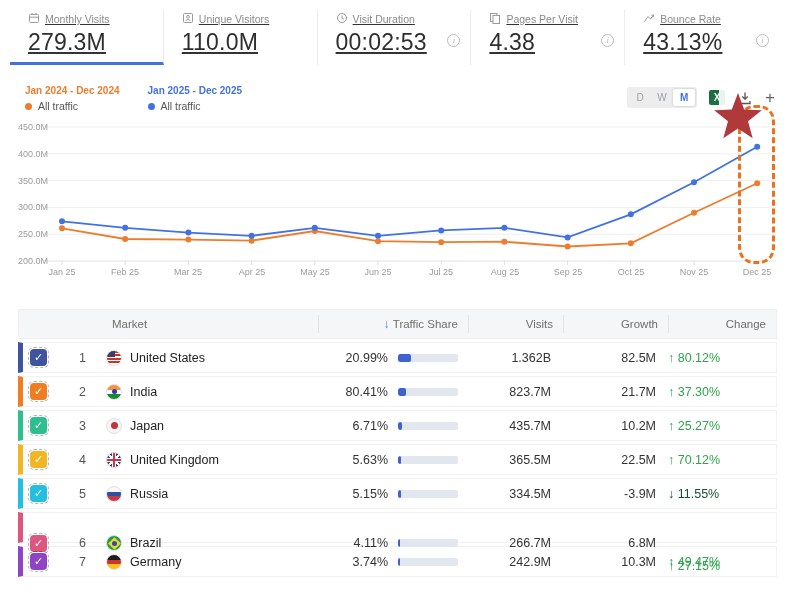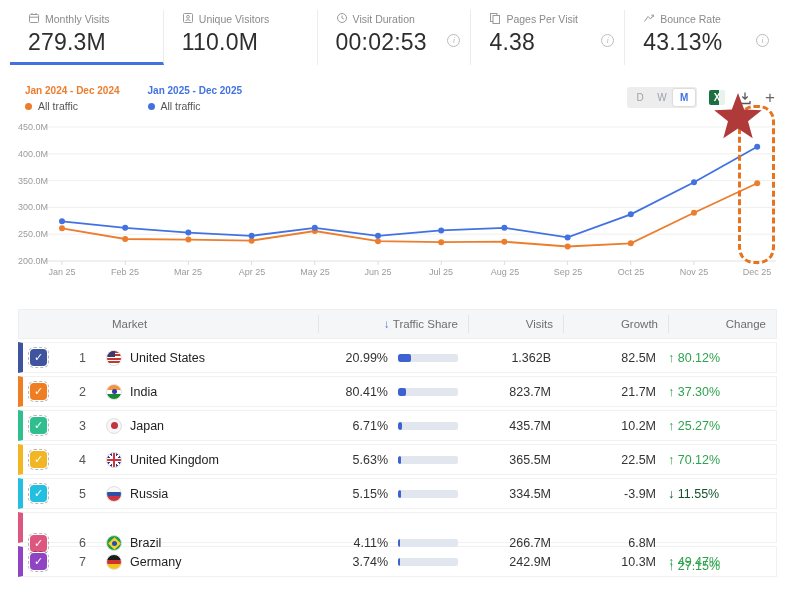--- a/index.html
+++ b/index.html
@@ -1,21 +1,21 @@
 <!DOCTYPE html>
 <html><head>
 <meta charset="utf-8">
 <style>
   * { margin:0; padding:0; box-sizing:border-box; }
   html,body { width:789px; height:593px; background:#fff; overflow:hidden;
               font-family:"Liberation Sans","DejaVu Sans",sans-serif; color:#333; }
 
   
   .metrics { display:grid; grid-template-columns:repeat(5,1fr); padding:0 10px; margin-top:10px; }
-  .metric { position:relative; padding:2px 23px 6px 18px; border-right:1px solid #ececec; }
+  .metric { position:relative; padding:2px 23px 6px 18px; border-right:1px solid #ececec;text-decoration:underline; }
   .metric:last-child { border-right:none; }
   .metric.selected { border-bottom:3px solid #4272e2; }
   .m-label { display:flex; align-items:center; gap:5px; font-size:10.5px; color:#8a8a8a; margin-bottom:3px; white-space:nowrap; }
   .m-label svg { flex:0 0 auto; }
   .m-value { font-size:23px; color:#2e2e2e; letter-spacing:.2px; }
   .info { position:absolute; right:10px; top:24px; width:13px; height:13px; border:1px solid #bcbcbc;
           border-radius:50%; color:#bcbcbc; font-size:9px; line-height:11px; text-align:center;
           font-family:"Liberation Serif","DejaVu Serif",serif; font-style:italic; cursor:pointer; }
 
   

